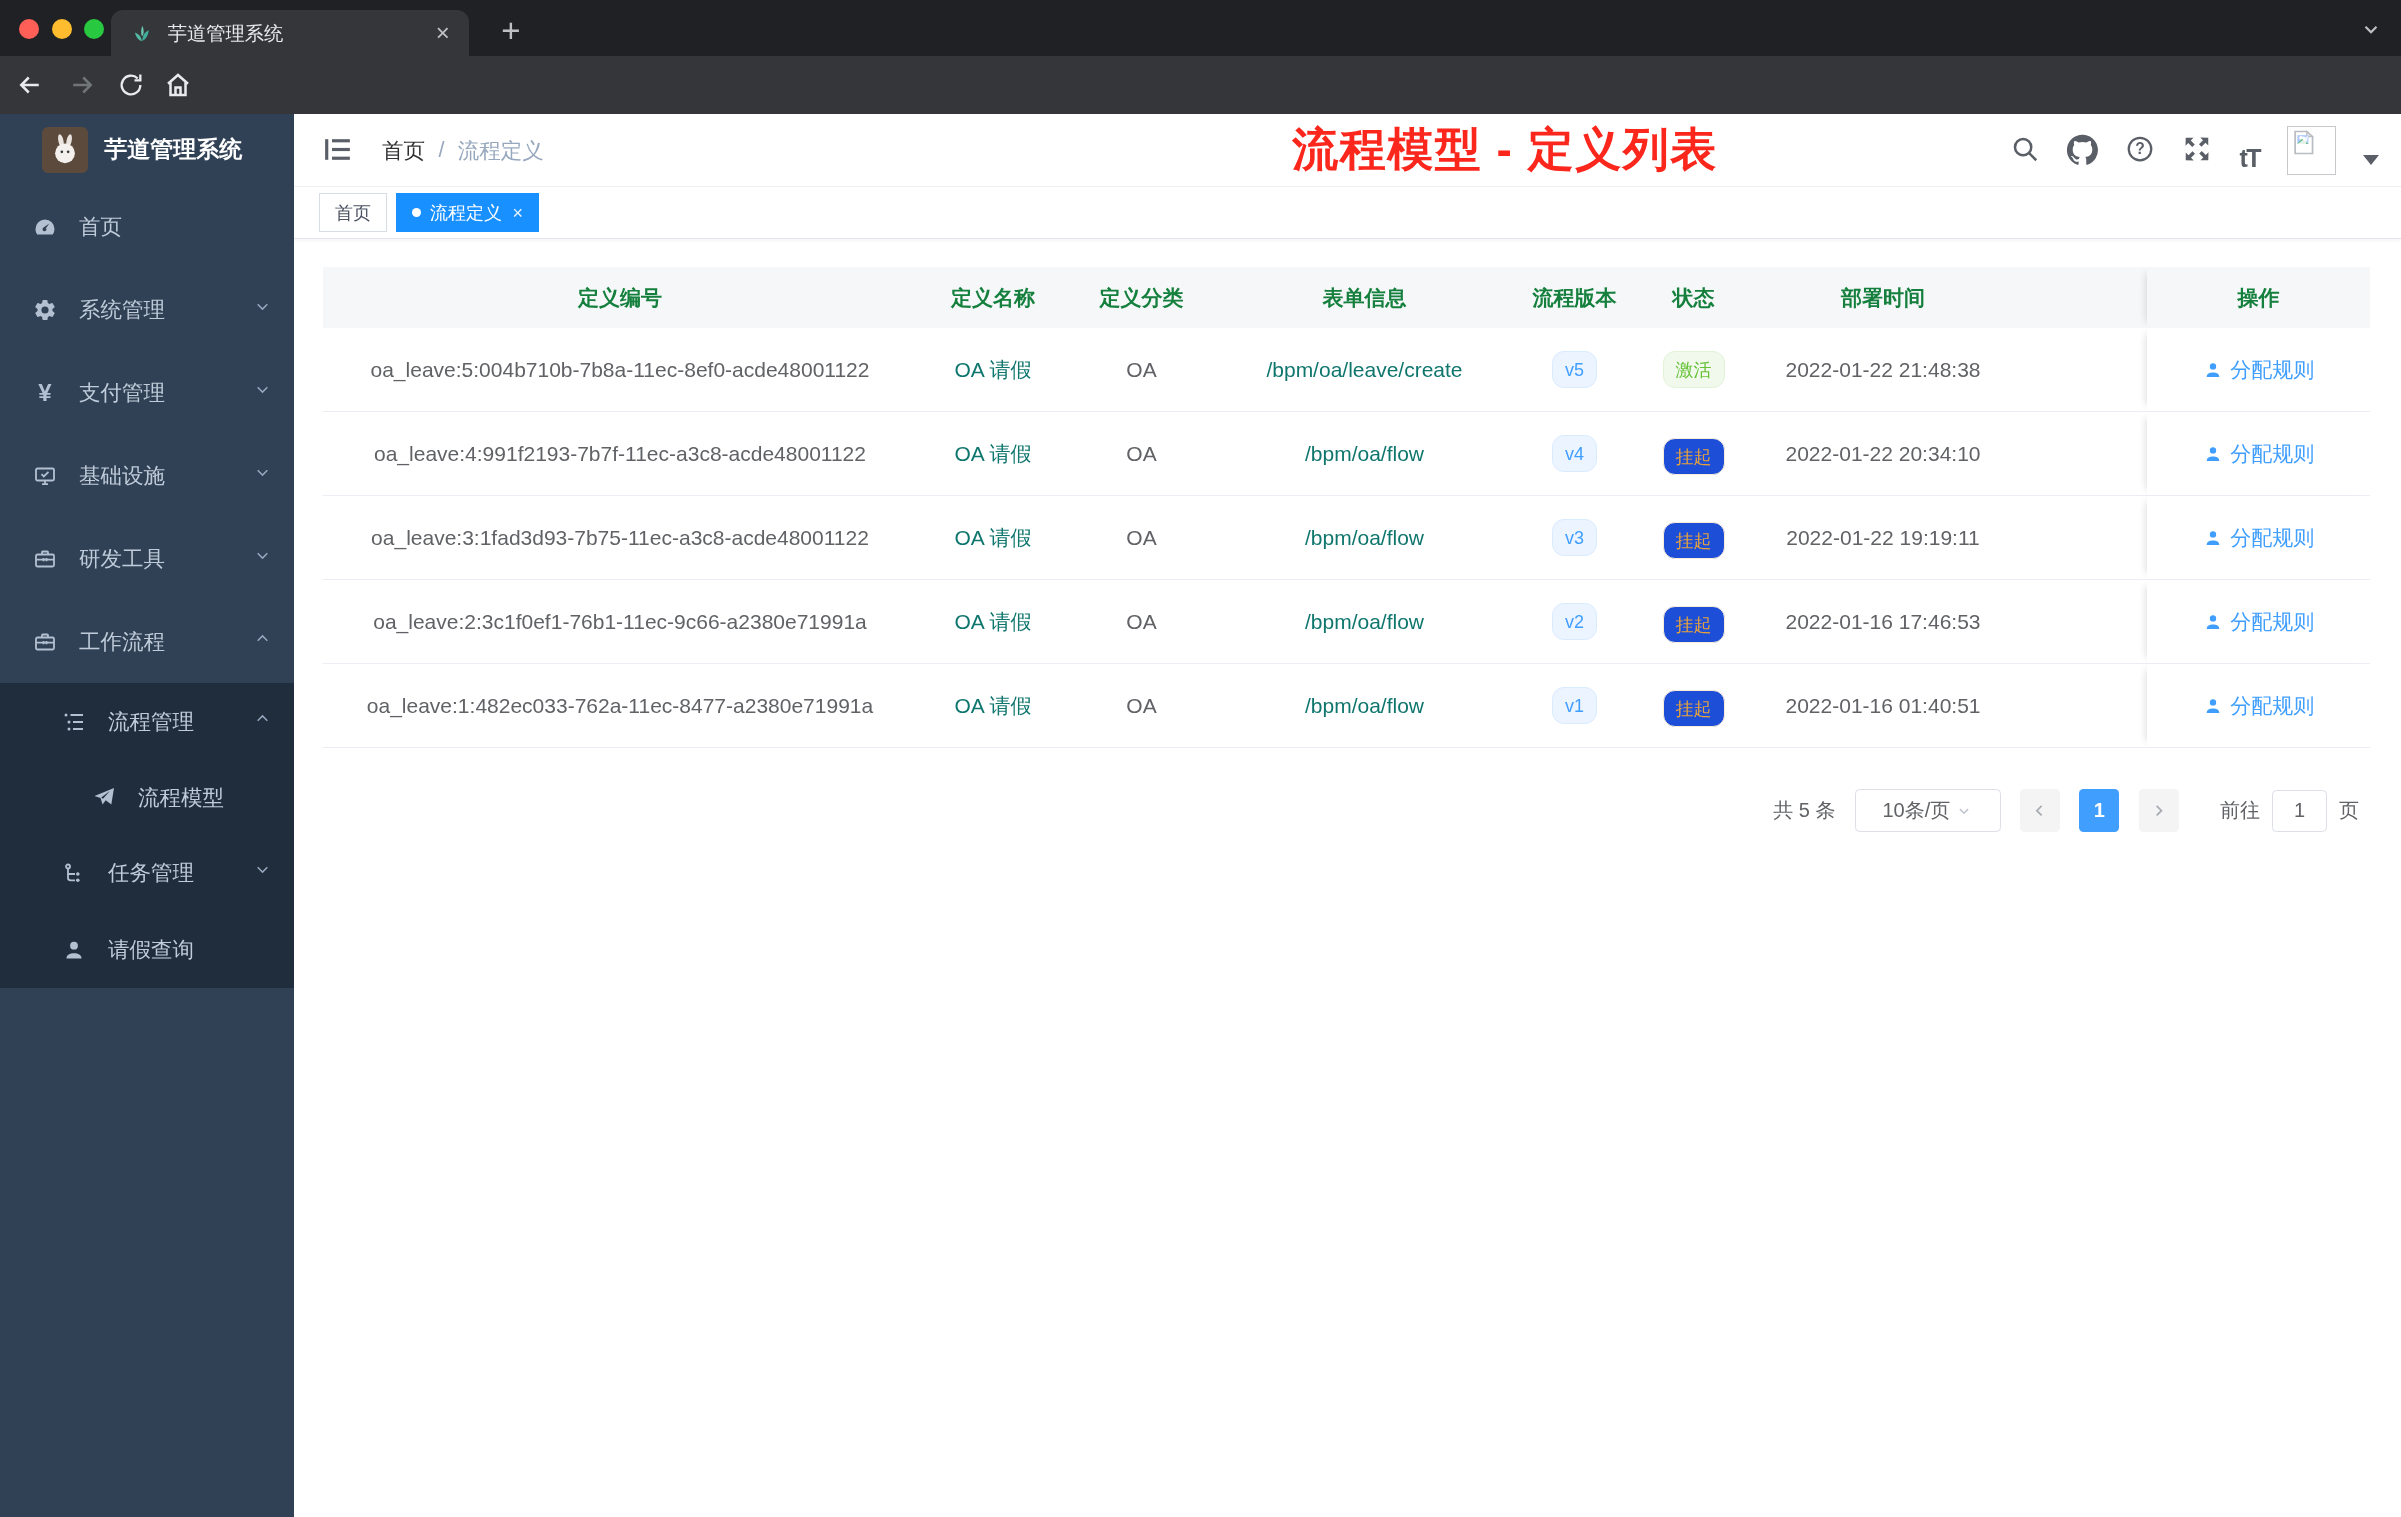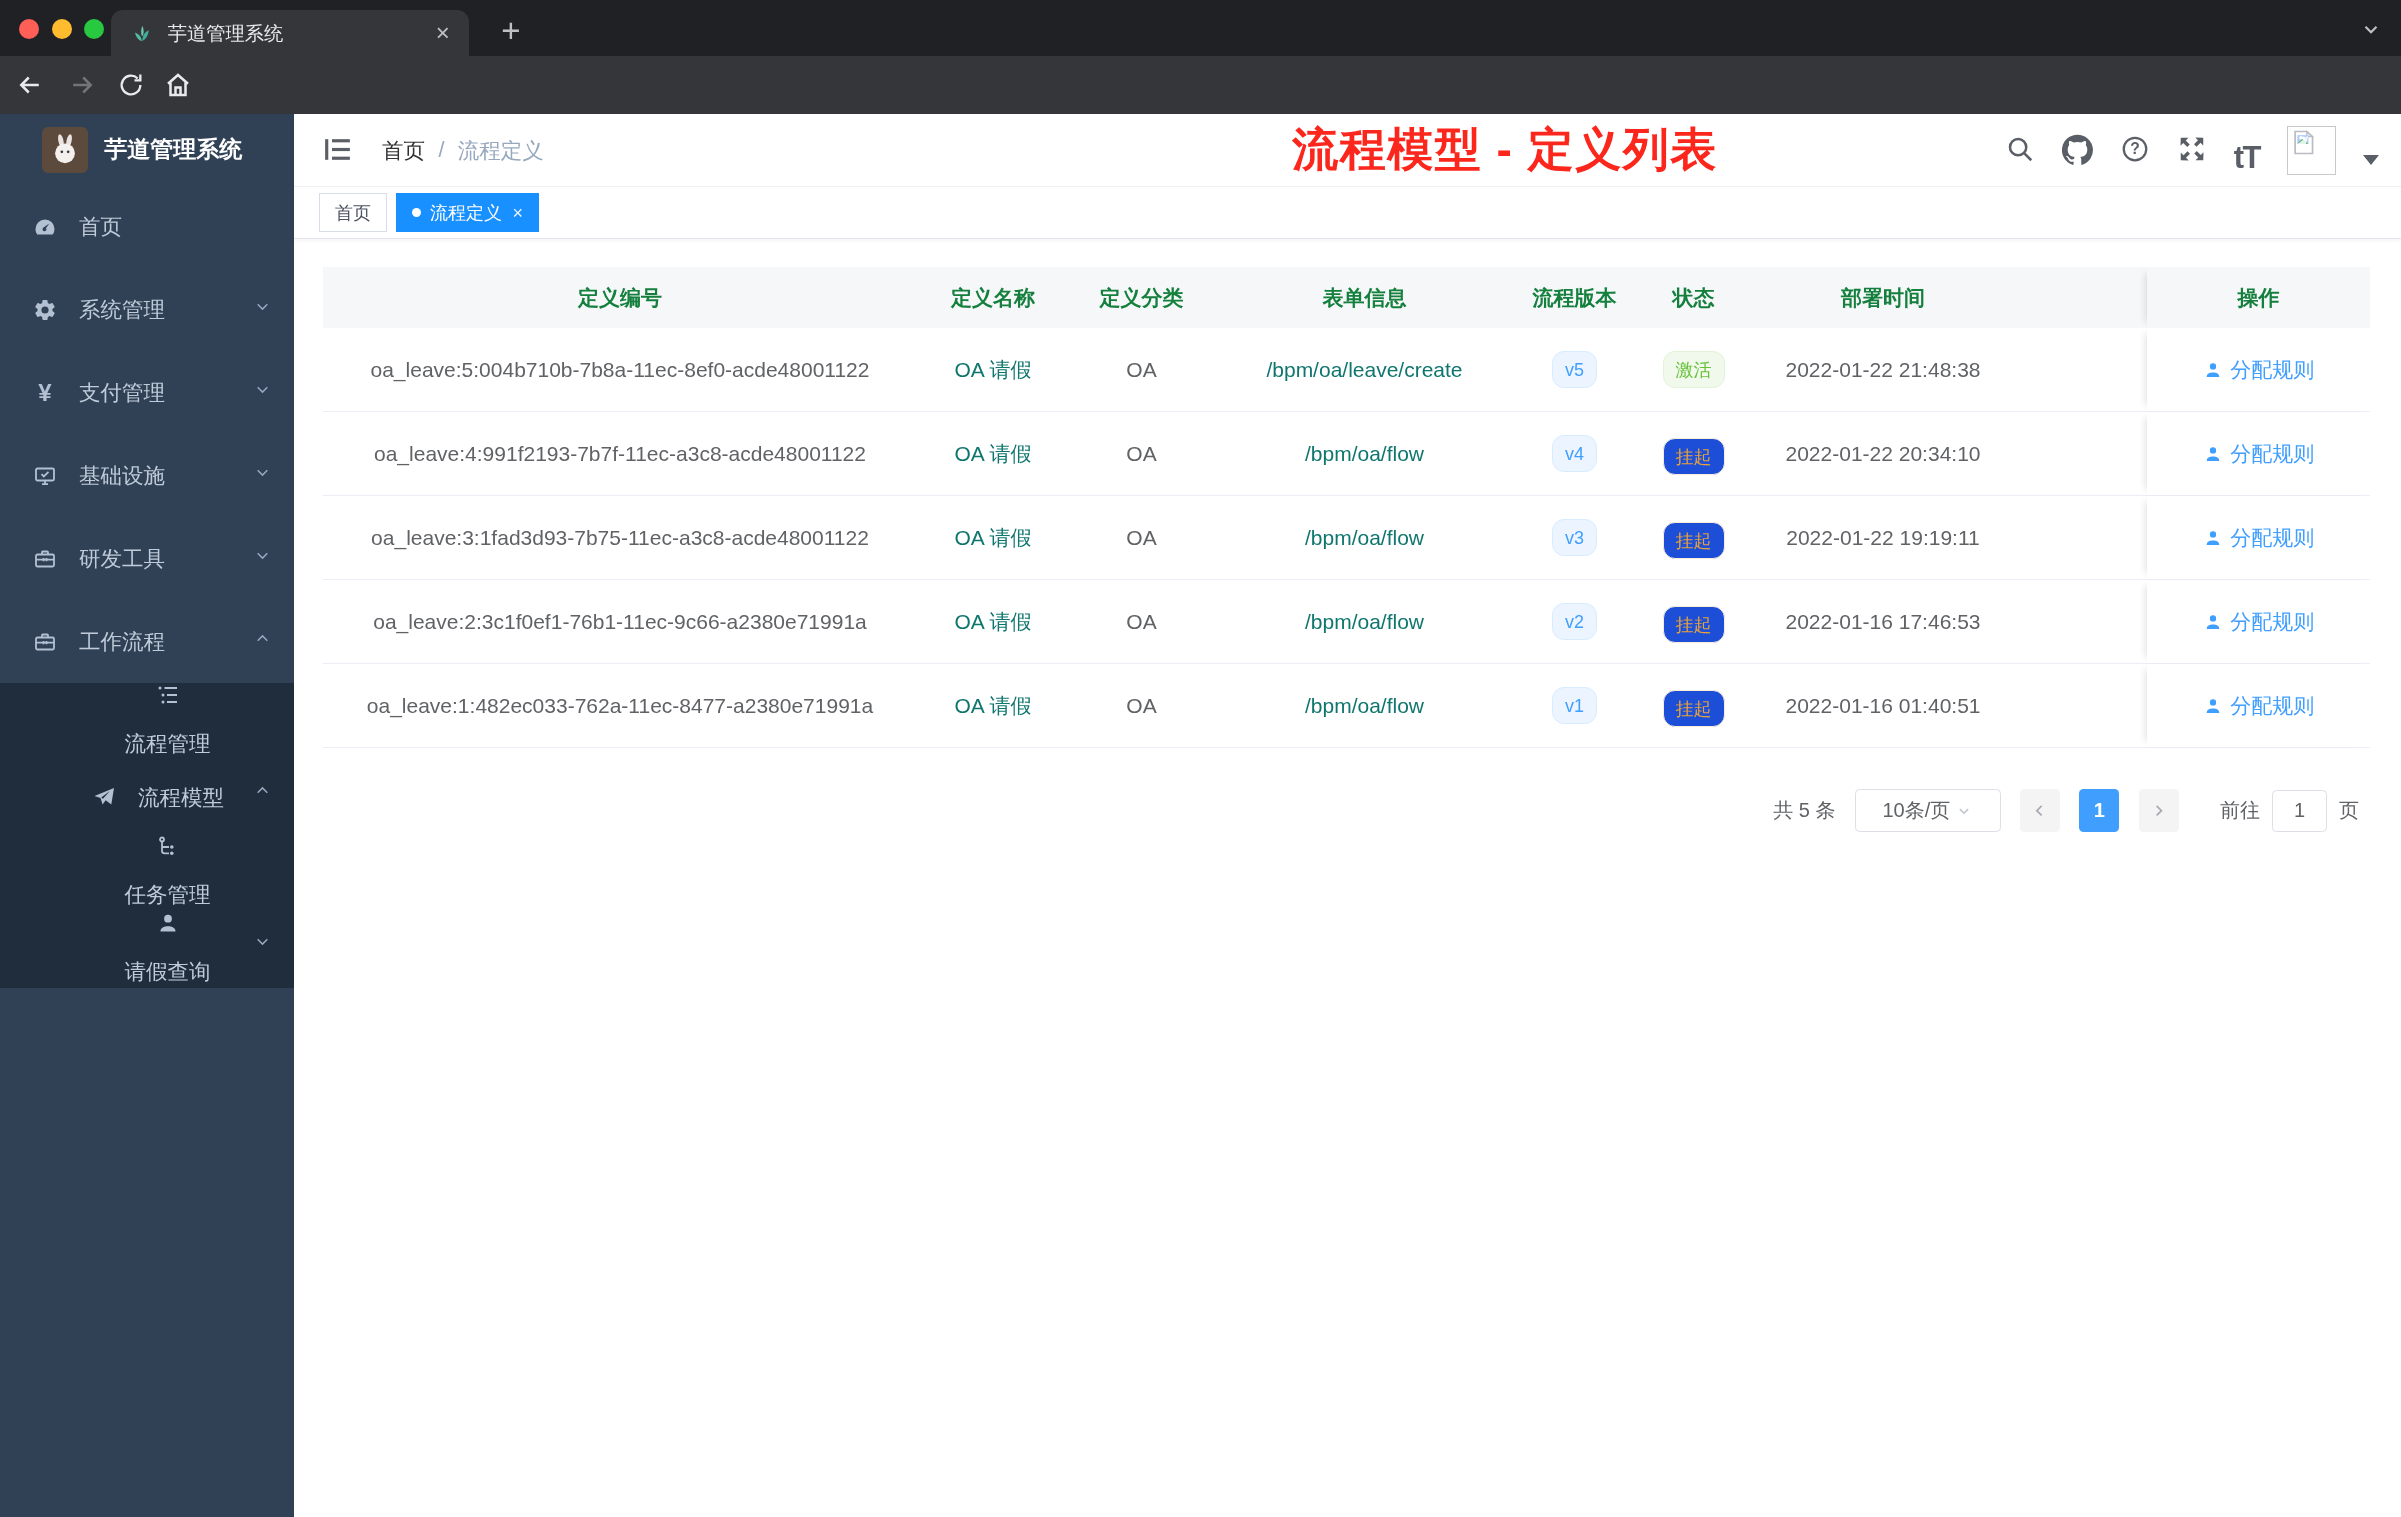--- a/index.html
+++ b/index.html
@@ -40,39 +40,39 @@
   
   .sidebar { position:absolute; left:0; top:114px; width:294px; bottom:0; background:#304156; }
   .logo-row { height:71px; display:flex; align-items:center; gap:16.3px; padding-left:42px; }
   .logo-avatar { width:46px; height:46px; border-radius:6px; background:#5c4a3c; display:flex; align-items:center; justify-content:center; overflow:hidden; }
   .app-title { color:#fff; font-size:23px; font-weight:700; }
   .menu { display:flex; flex-direction:column; }
   .mi { height:83px; display:flex; align-items:center; gap:22px; padding-left:33px; padding-right:21px;
         color:#bfcbd9; font-size:21.5px; cursor:pointer; }
   .mi .chev { margin-left:auto; }
   .submenu { background:#1f2d3d; }
-  .mi.l2 { height:77px; padding-left:62px;flex-direction:column; }
+  .mi.l2 { height:77px; padding-left:62px; }
   .mi.l3 { height:74px; padding-left:92px; }
   .mi-ico { width:24px; display:flex; justify-content:center; }
   .yen { color:#b3c0d1; font-size:24px; font-weight:700; }
 
   
   .navbar { position:absolute; left:294px; top:114px; right:0; height:73px; background:#fff;
             border-bottom:0.7px solid #edf0f3; box-shadow:0 1.5px 4.5px rgba(0,0,0,.03); }
   .hamburger { position:absolute; left:27px; top:19.3px; }
   .crumb { position:absolute; left:88px; top:22px; display:flex; align-items:center; gap:13.4px; font-size:21.5px; }
   .crumb-home { color:#303133; }
   .crumb-sep, .crumb-cur { color:#97a8be; }
   .nav-right { position:absolute; right:22px; top:0; height:73px; display:flex; align-items:center; gap:27px; }
   .avatar-box { width:49px; height:49px; background:#fff; border:1.5px solid #c8c9cc; display:flex; align-items:flex-start; }
   .caret-down { width:0; height:0; border-left:8.2px solid transparent; border-right:8.2px solid transparent;
                 border-top:10.4px solid #5a5e66; margin-top:19.3px; }
   .annotation { position:absolute; left:743px; top:4.5px; width:936px; text-align:center;
                 font-size:46px; font-weight:700; color:#fc271c; letter-spacing:1.5px; pointer-events:none; }
-  .tt-ico { font-size:31px; font-weight:700; color:#5a5e66; letter-spacing:-1.5px;margin-top:15px; }
+  .tt-ico { font-size:25px; font-weight:700; color:#5a5e66; letter-spacing:-1.5px;margin-top:15px; }
 
   
   .tagsbar { position:absolute; left:294px; top:187px; right:0; height:52px; background:#fff;
              border-bottom:0.7px solid #e2e6ea; box-shadow:0 1.5px 3.7px rgba(0,0,0,.04);
              display:flex; align-items:center; gap:9px; padding-left:25px; }
   .tag { height:39px; border:0.7px solid #d8dce5; background:#fff; color:#495060; font-size:18px;
          display:flex; align-items:center; gap:9px; padding:0 15px; }
   .tag.active { background:#1890ff; border-color:#1890ff; color:#fff; }
   .tag-dot { width:9px; height:9px; border-radius:50%; background:#fff; }
   .tag-close { font-size:18px; line-height:1; opacity:.9; margin-left:1.5px; }

